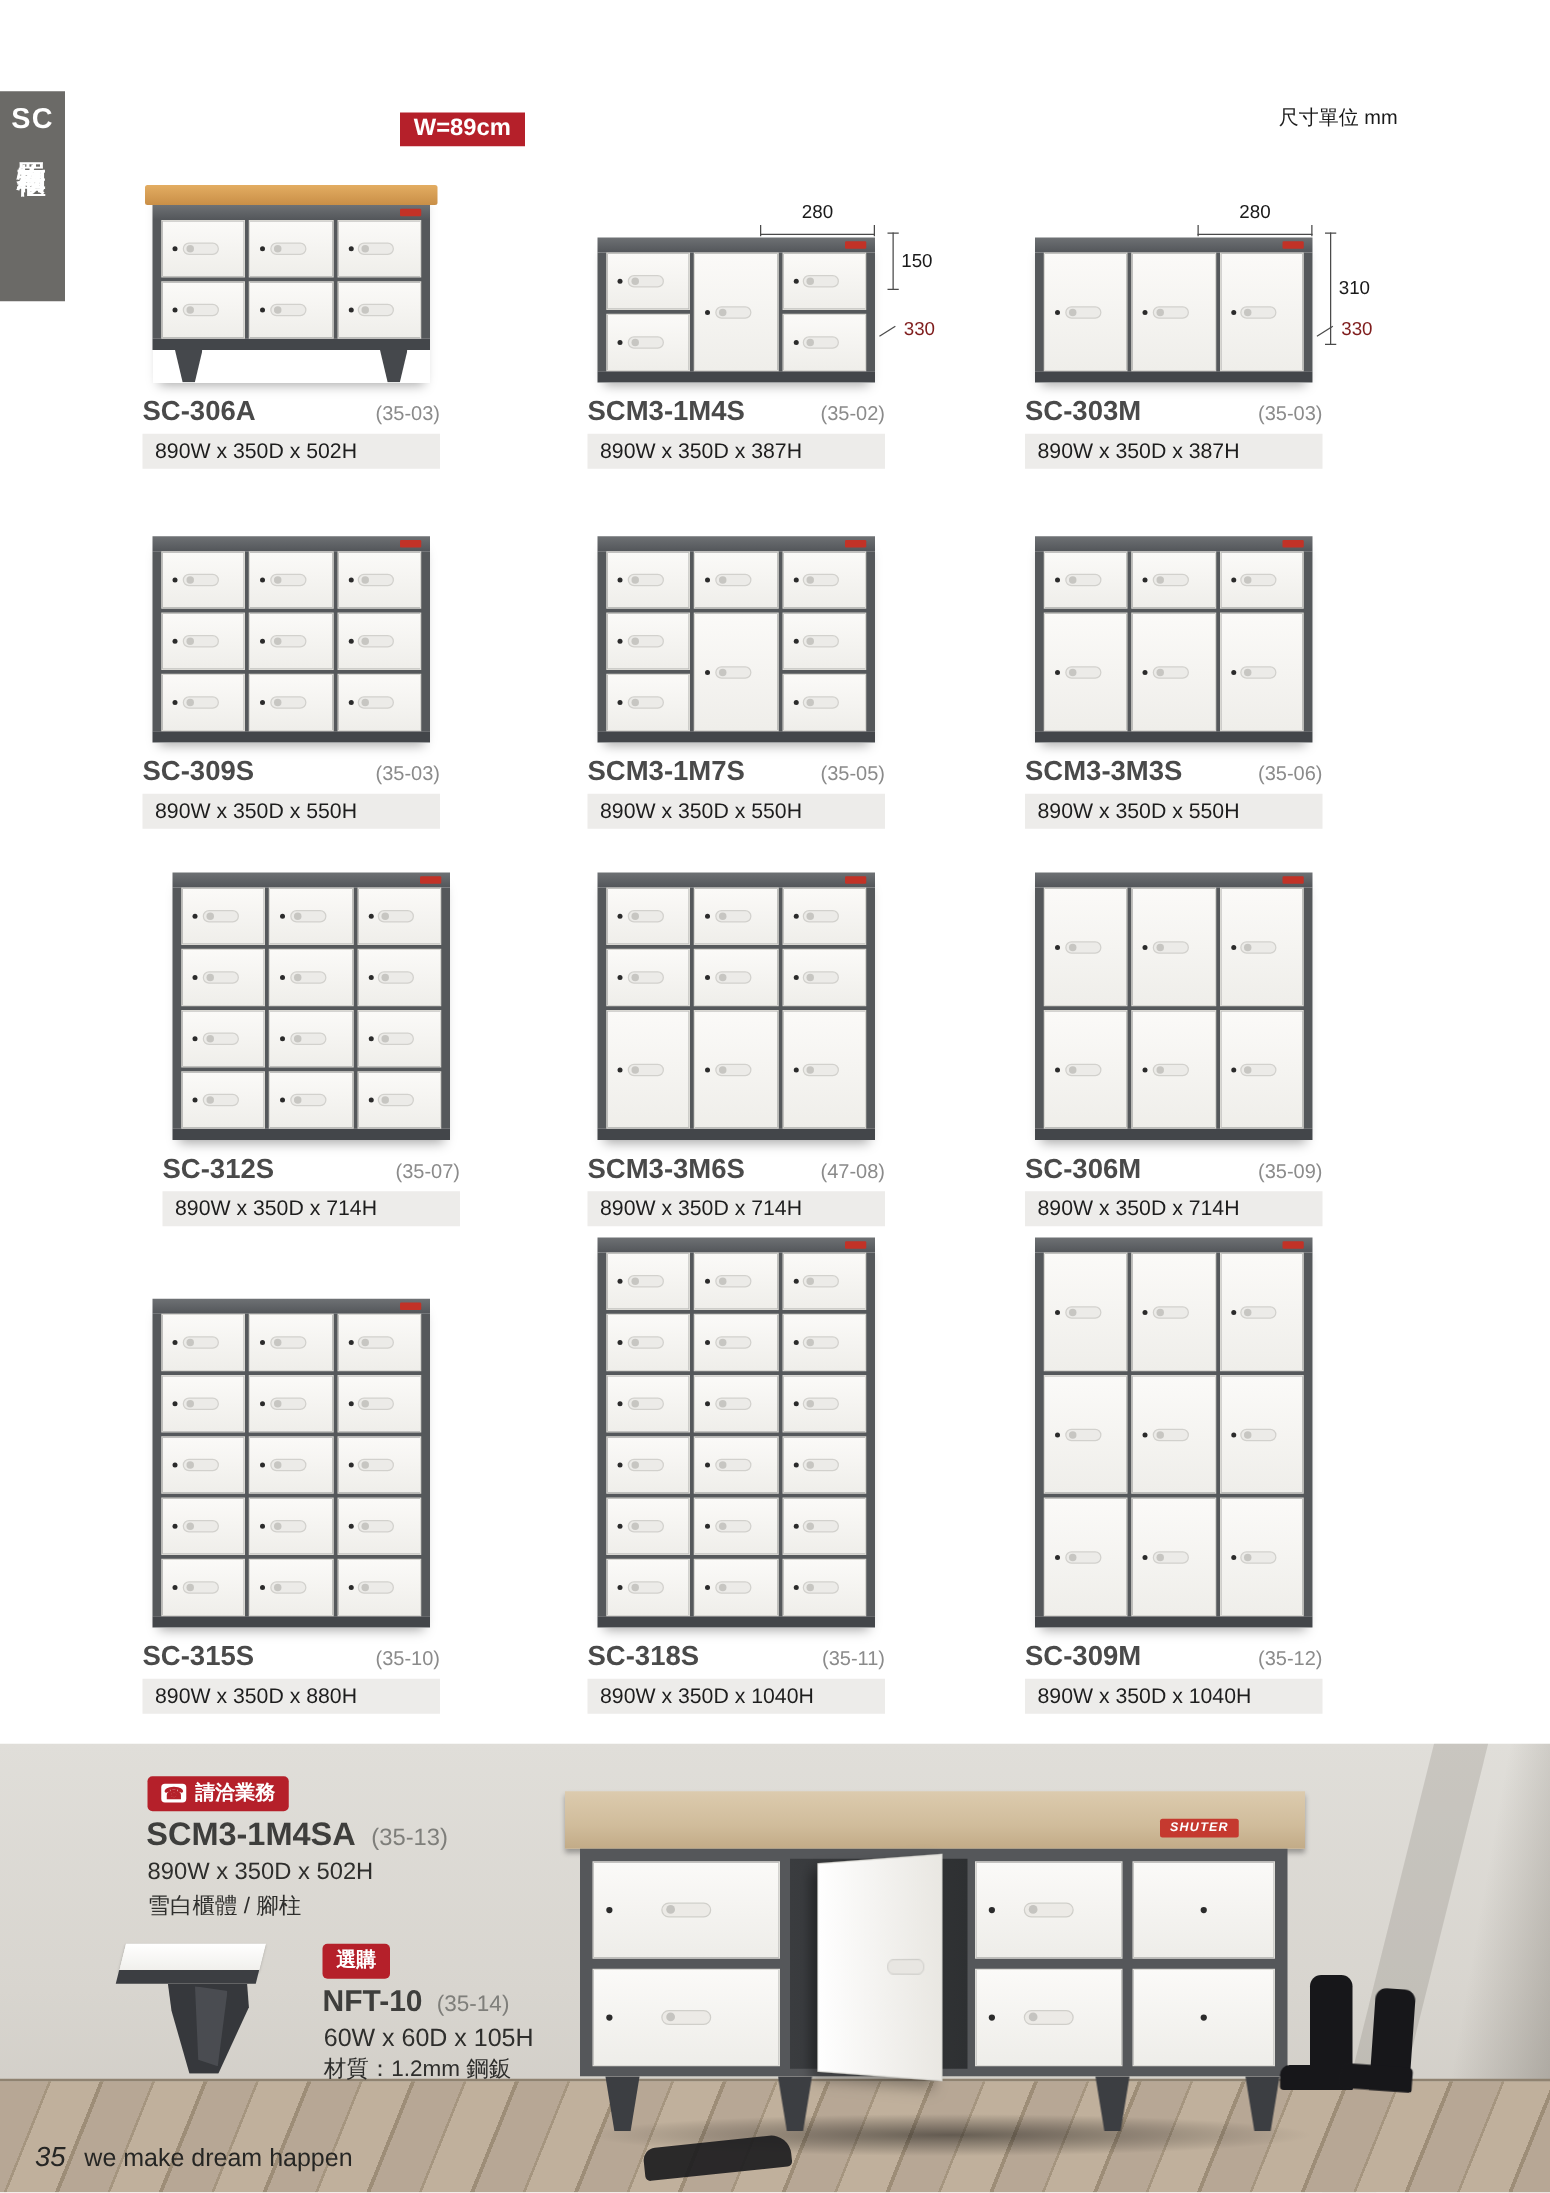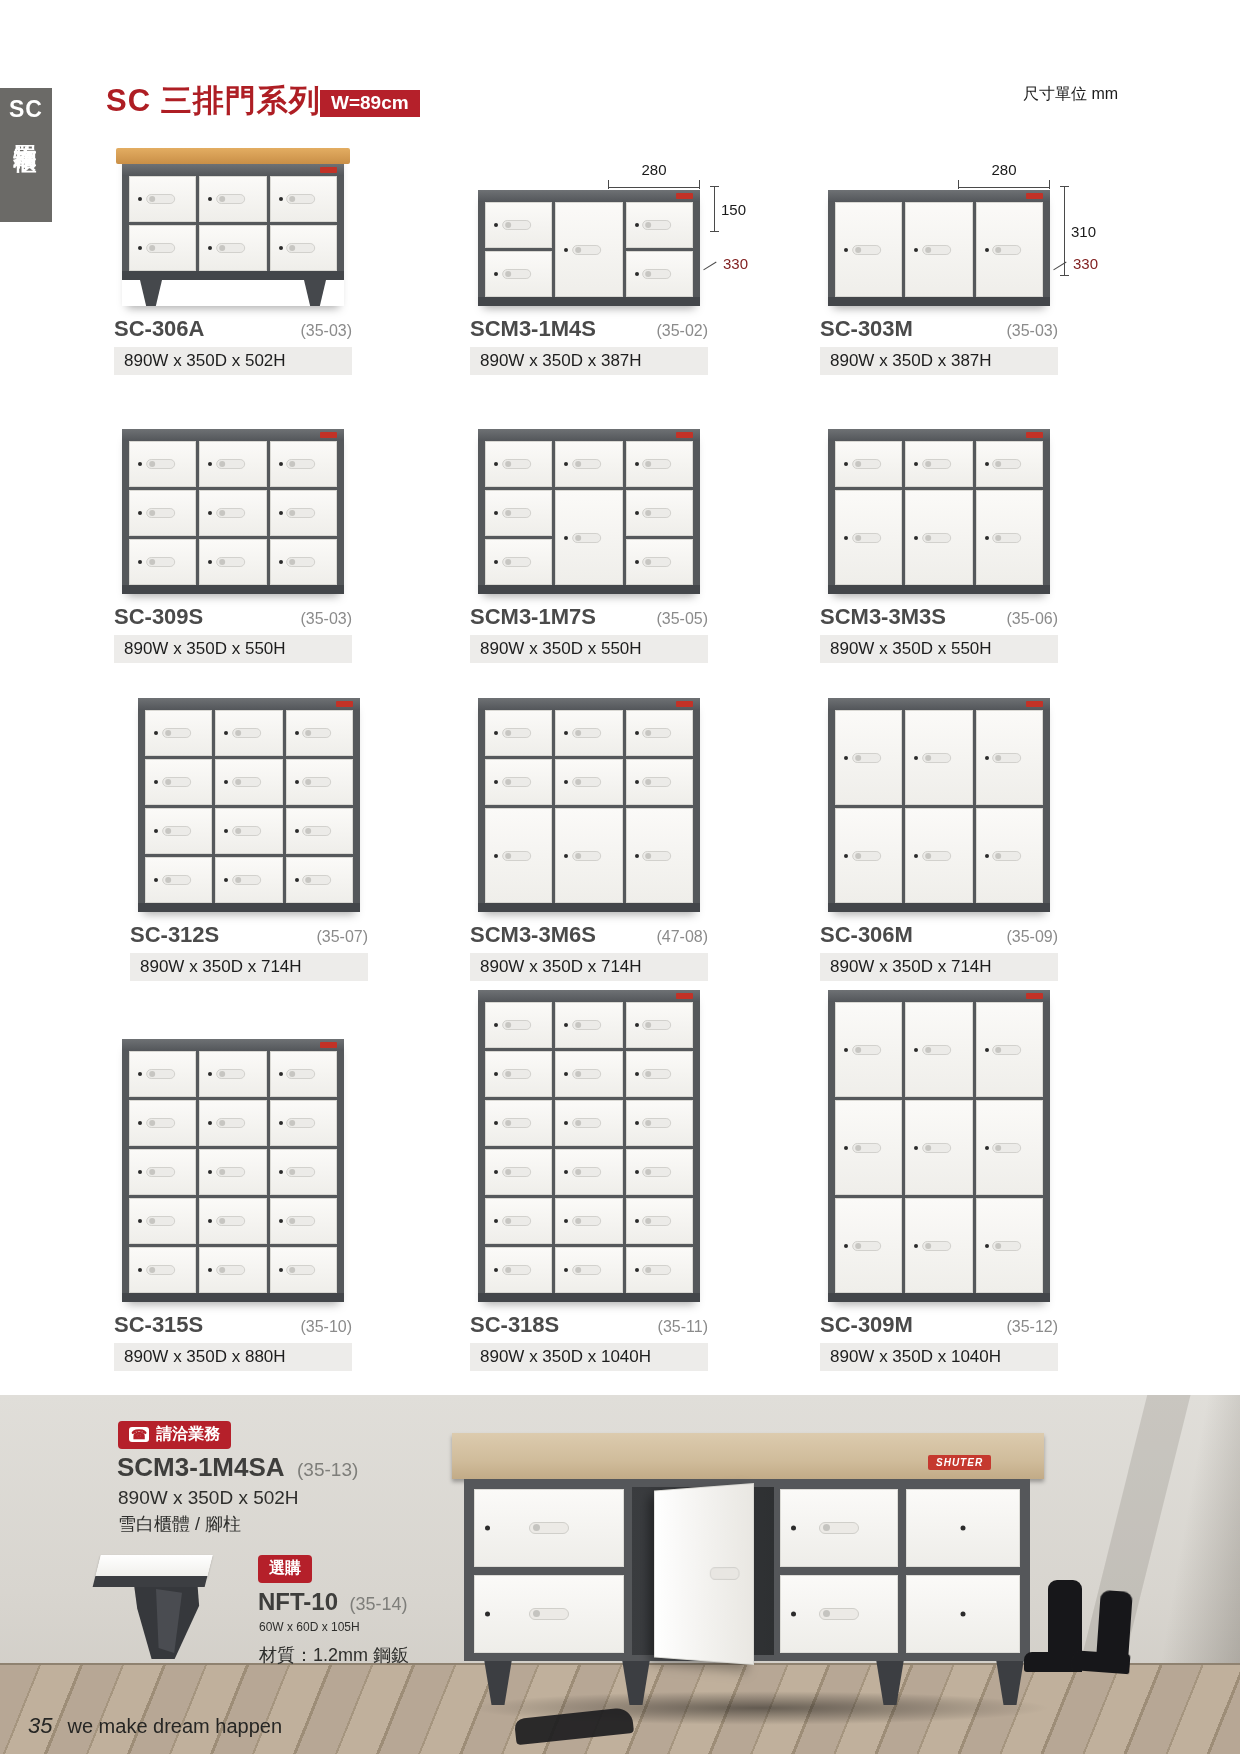--- a/index.html
+++ b/index.html
@@ -1,20 +1,20 @@
 <!DOCTYPE html>
 <html><head>
 <meta charset="utf-8">
 <style>
   html,body{margin:0;padding:0;background:#fff;}
   .page{position:relative;width:1240px;height:1754px;background:#ffffff;overflow:hidden;
         font-family:"Liberation Sans",sans-serif;}
 
   
-  .side-tab{position:absolute;left:0;top:88px;width:52px;height:134px;background:#6b6a67;
+  .side-tab{position:absolute;left:0;top:73px;width:52px;height:168px;background:#6b6a67;
             color:#fff;display:flex;flex-direction:column;align-items:center;padding-top:8px;box-sizing:border-box;}
   .side-tab .tab-top{font-size:23px;font-weight:bold;letter-spacing:1px;}
   .side-tab .tab-vert{writing-mode:vertical-rl;text-orientation:upright;font-size:23px;font-weight:bold;
                       letter-spacing:3px;margin-top:2px;}
 
   
   .title{position:absolute;left:106px;top:80px;font-size:31px;font-weight:bold;color:#ae1e24;letter-spacing:1px;}
   .w-badge{position:absolute;left:320px;top:90px;background:#b5202a;color:#fff;font-weight:bold;
            font-size:19px;padding:2px 11px 3px;}
   .unit-note{position:absolute;left:1023px;top:84px;font-size:16px;color:#1a1a1a;}
@@ -114,37 +114,36 @@
          font-size:16px;font-weight:bold;padding:3px 11px 4px;border-radius:4px;}
   .badge-red .phone{background:#fff;color:#b5202a;border-radius:3px;font-size:13px;line-height:15px;padding:0 2px;}
   .feat-model{position:absolute;left:117px;top:57px;}
   .feat-model .m{font-size:26px;font-weight:bold;color:#3e3e3c;}
   .feat-model .c{font-size:19px;color:#7e7e7a;margin-left:8px;}
   .feat-dims{position:absolute;left:118px;top:92px;font-size:19px;color:#2e2e2c;}
   .feat-finish{position:absolute;left:118px;top:117px;font-size:18px;color:#2e2e2c;}
   .nft-model{position:absolute;left:258px;top:193px;}
   .nft-model .m{font-size:24px;font-weight:bold;color:#3e3e3c;}
   .nft-model .c{font-size:18px;color:#7e7e7a;margin-left:7px;}
-  .nft-dims{position:absolute;left:259px;top:225px;font-size:12px;color:#2e2e2c;}
+  .nft-dims{position:absolute;left:259px;top:225px;font-size:20px;color:#2e2e2c;}
   .nft-mat{position:absolute;left:259px;top:248px;font-size:18px;color:#2e2e2c;}
 
   .footer{position:absolute;left:28px;top:318px;font-size:20px;color:#262624;display:flex;gap:15px;align-items:baseline;}
   .footer .pg{font-size:22px;font-style:italic;}
 </style>
 </head>
 <body>
 
 <div class="page">
 
   <div class="side-tab">
     <span class="tab-top">SC</span>
     <span class="tab-vert">置物櫃</span>
   </div>
 
-  <div class="title">SC 三排門系列</div>
   <div class="w-badge">W=89cm</div>
   <div class="unit-note">尺寸單位 mm</div>
 
   <div id="grid">
       <div class="cell" style="left: 114px; top: 316px;">
         <div class="cab" style="top: -168px;">
           <div class="cab-wood"></div>
           <div class="cab-top">
             <span class="cab-chip"></span>
           </div>

